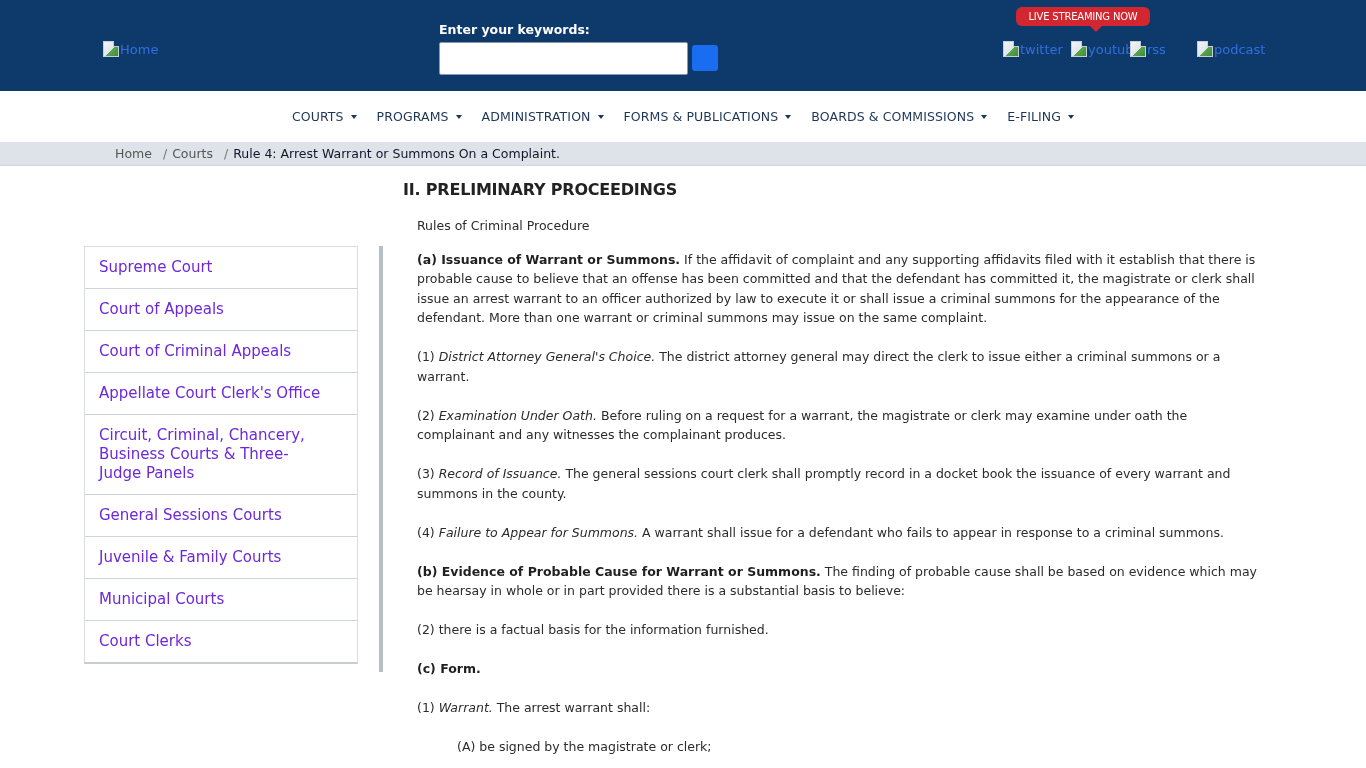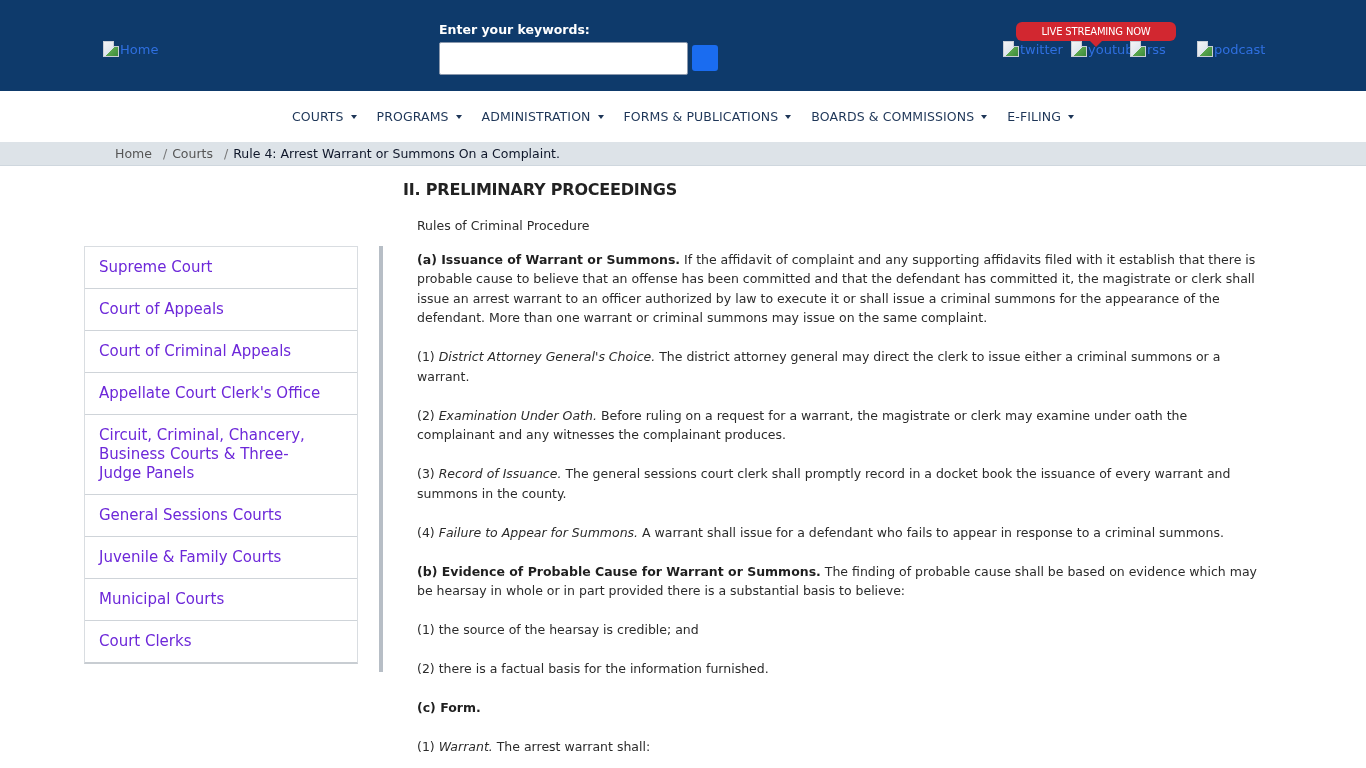--- a/index.html
+++ b/index.html
@@ -8,21 +8,21 @@
 
     .header { position: absolute; left: 0; top: 0; width: 1366px; height: 91px; background: #0e3a6b; }
     .home-logo { position: absolute; left: 103px; top: 41px; display: flex; align-items: center; color: #2f6fe0; font-size: 13px; text-decoration: none; }
     .broken-img { display: inline-block; width: 16px; height: 16px; position: relative; background: linear-gradient(135deg, #f4f4f4 0%, #dfe6ee 55%, #5aa64e 56%, #3d8a3a 100%); border: 1px solid #c9ced6; margin-right: 1px; }
     .broken-img::after { content: ""; position: absolute; right: -1px; top: -1px; width: 5px; height: 5px; background: #0e3a6b; border-left: 1px solid #c9ced6; border-bottom: 1px solid #c9ced6; }
 
     .search-label { position: absolute; left: 439px; top: 22px; color: #ffffff; font-weight: bold; font-size: 12.5px; }
     .search-input { position: absolute; left: 439px; top: 42px; width: 249px; height: 33px; background: #ffffff; border: 1px solid #8a98ad; border-radius: 2px; font-size: 13px; padding: 4px 6px; outline: none; }
     .search-button { position: absolute; left: 692px; top: 45px; width: 26px; height: 26px; background: #1a6cf0; border: none; border-radius: 3px; cursor: pointer; }
 
-    .live-badge { position: absolute; left: 1016px; top: 22px; width: 160px; height: 19px; background: #d22730; border-radius: 6px; color: #ffffff; font-size: 10px; text-align: center; line-height: 19px; letter-spacing: -0.2px; }
+    .live-badge { position: absolute; left: 1016px; top: 7px; width: 134px; height: 19px; background: #d22730; border-radius: 6px; color: #ffffff; font-size: 10px; text-align: center; line-height: 19px; letter-spacing: -0.2px; }
     .live-badge::after { content: ""; position: absolute; left: 74px; top: 19px; border-left: 6px solid transparent; border-right: 6px solid transparent; border-top: 6px solid #d22730; }
 
     .social { position: absolute; top: 41px; display: flex; align-items: center; color: #2f6fe0; font-size: 13px; text-decoration: none; }
 
     .navbar { position: absolute; left: 0; top: 91px; width: 1366px; height: 51px; background: #ffffff; display: flex; justify-content: center; align-items: center; }
     .nav-list { display: flex; list-style: none; margin-left: 0px; }
     .nav-item { display: flex; align-items: center; padding: 0 10px; color: #1d3557; font-size: 12.5px; letter-spacing: 0.1px; cursor: pointer; }
     .caret { display: inline-block; width: 0; height: 0; border-left: 3px solid transparent; border-right: 3px solid transparent; border-top: 4px solid #1d3557; margin-left: 7px; }
 
     .breadcrumb-bar { position: absolute; left: 0; top: 142px; width: 1366px; height: 24px; background: #dde3e8; border-bottom: 1px solid #cfd7de; }
@@ -147,21 +147,20 @@
   <p class="gap">
     <span>(3) </span><i>Record of Issuance.</i><span> The general sessions court clerk shall promptly record in a docket book the issuance of every warrant and summons in the county.</span>
   </p>
   <p class="gap">
     <span>(4) </span><i>Failure to Appear for Summons.</i><span> A warrant shall issue for a defendant who fails to appear in response to a criminal summons.</span>
   </p>
 
   <p class="gap">
     <b>(b) Evidence of Probable Cause for Warrant or Summons.</b><span> The finding of probable cause shall be based on evidence which may be hearsay in whole or in part provided there is a substantial basis to believe:</span>
   </p>
-  <p class="gap">(1) the source of the hearsay is credible; and</p>
   <p class="gap">(2) there is a factual basis for the information furnished.</p>
 
   <p class="gap">
     <b>(c) Form.</b>
   </p>
   <p class="gap">
     <span>(1) </span><i>Warrant.</i><span> The arrest warrant shall:</span>
   </p>
   <p class="gap indent">(A) be signed by the magistrate or clerk;</p>
 </div>

